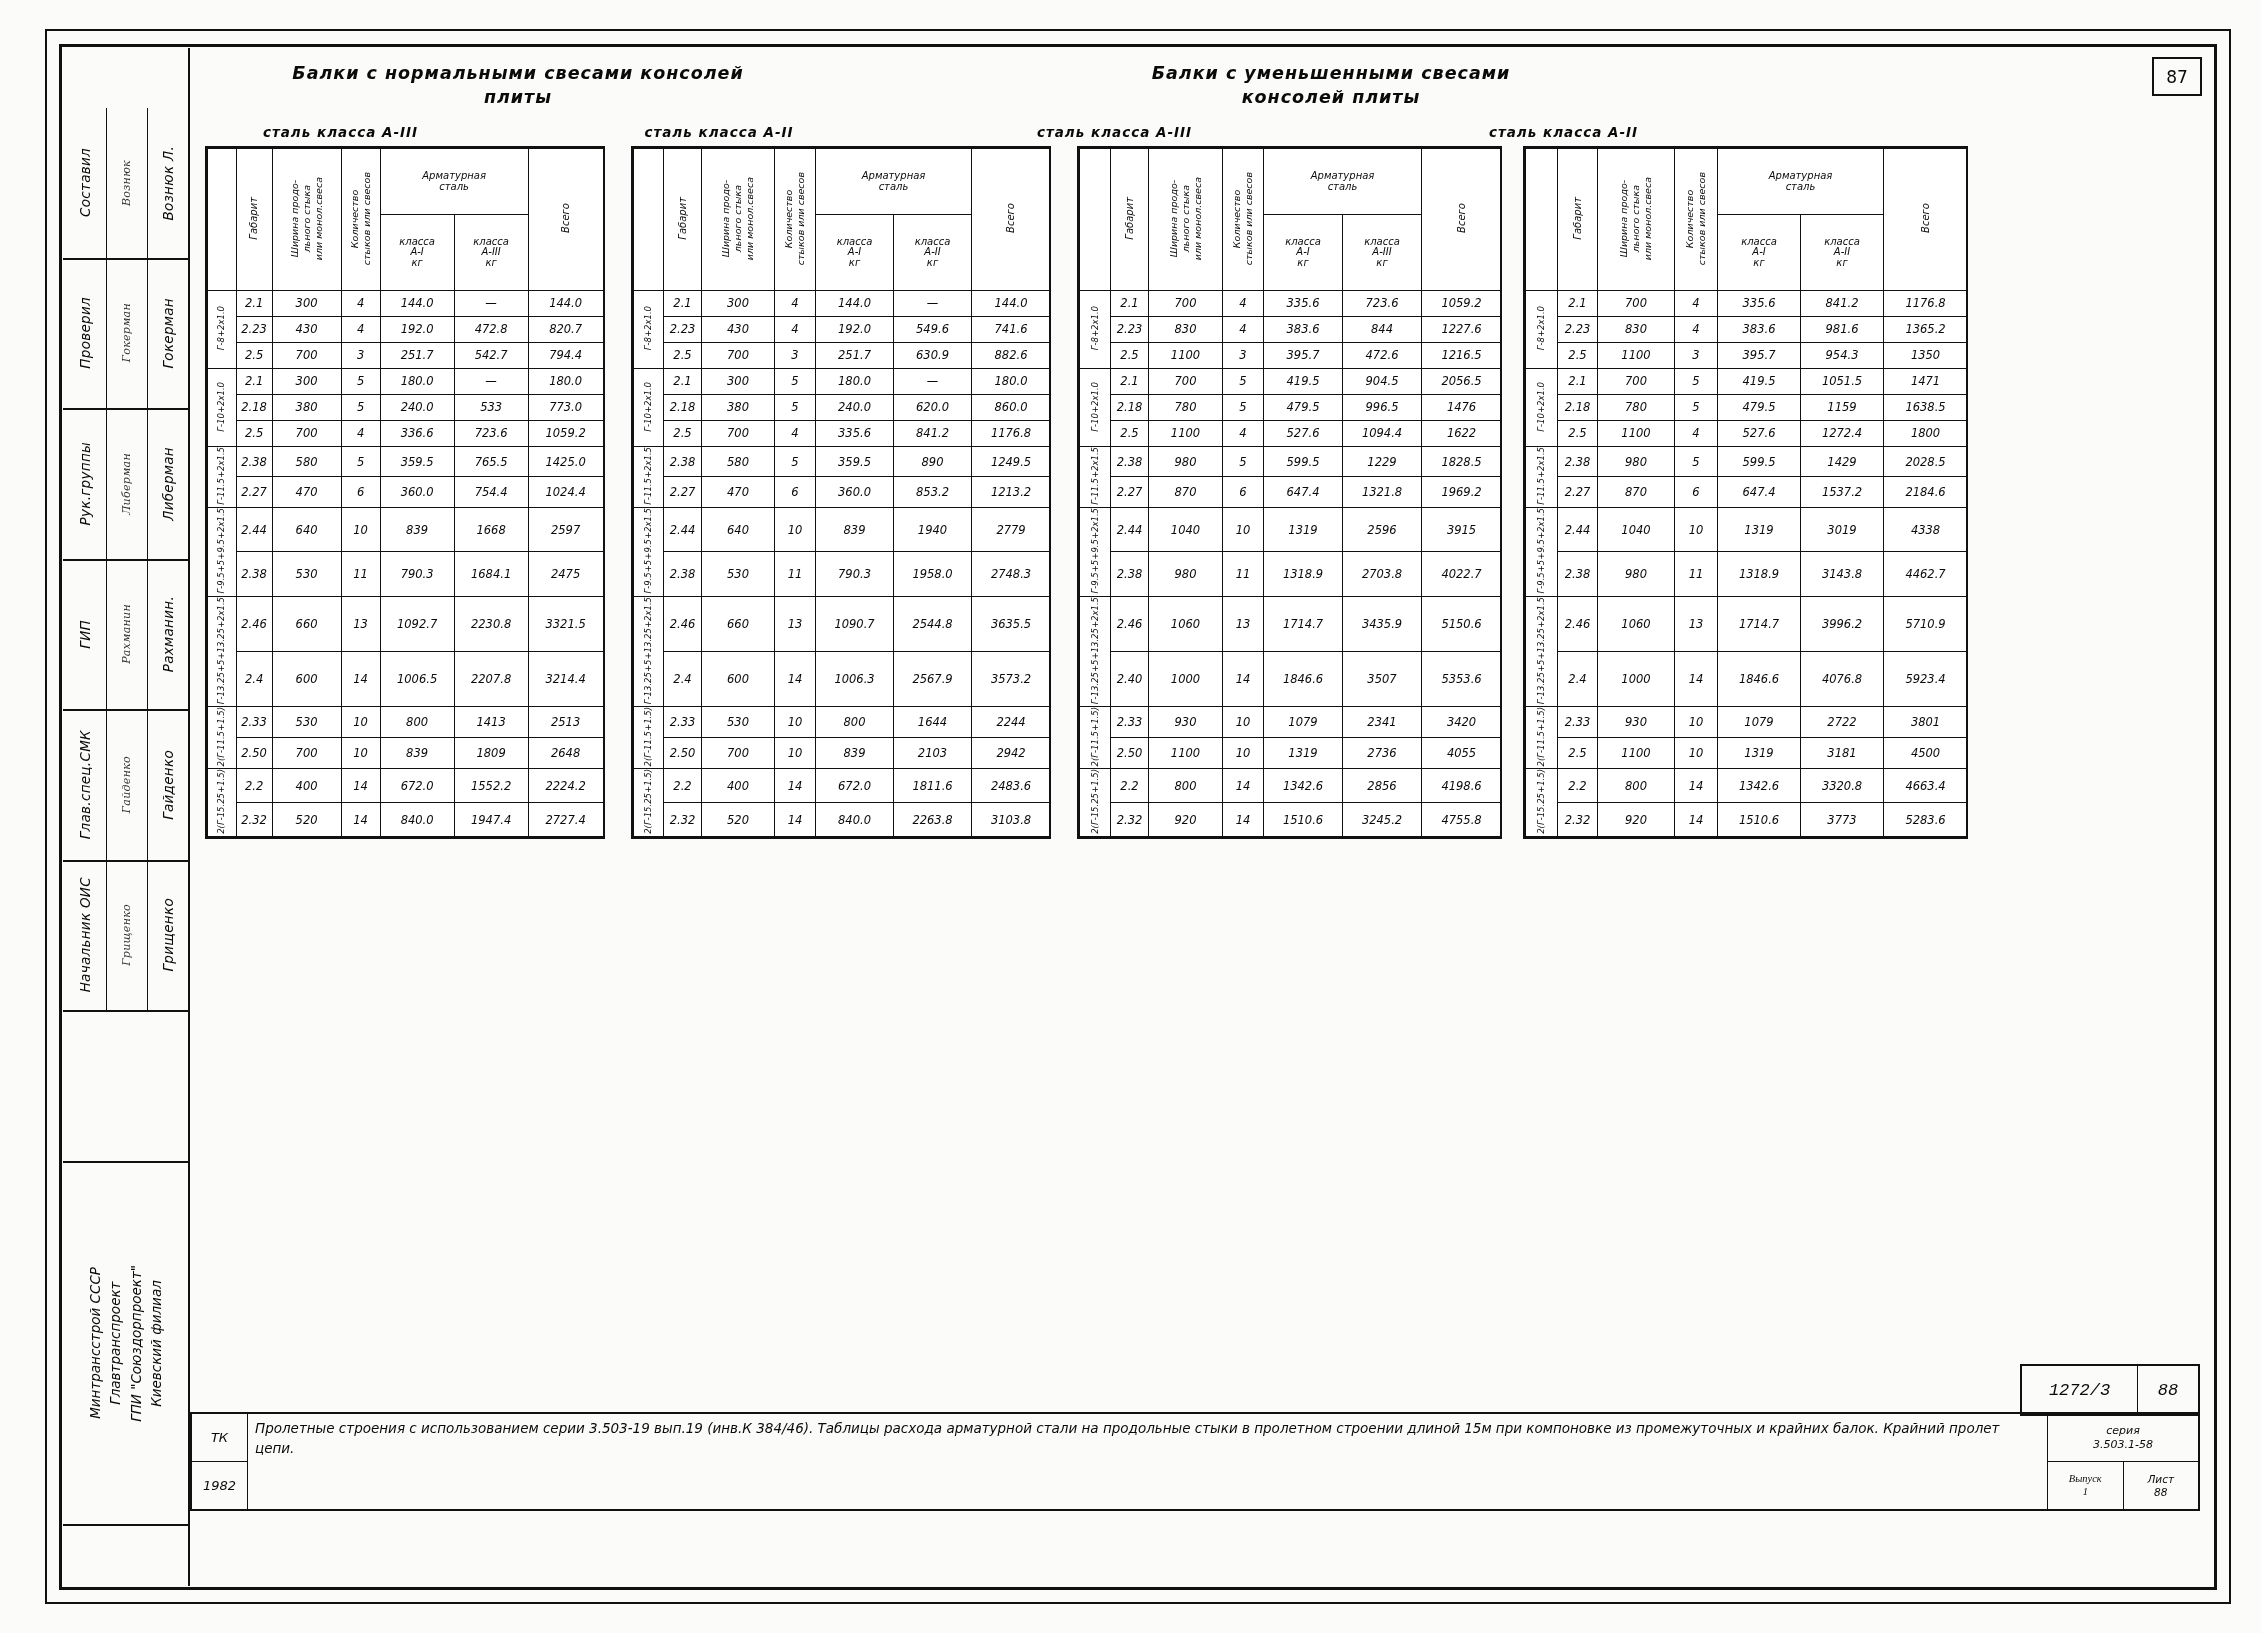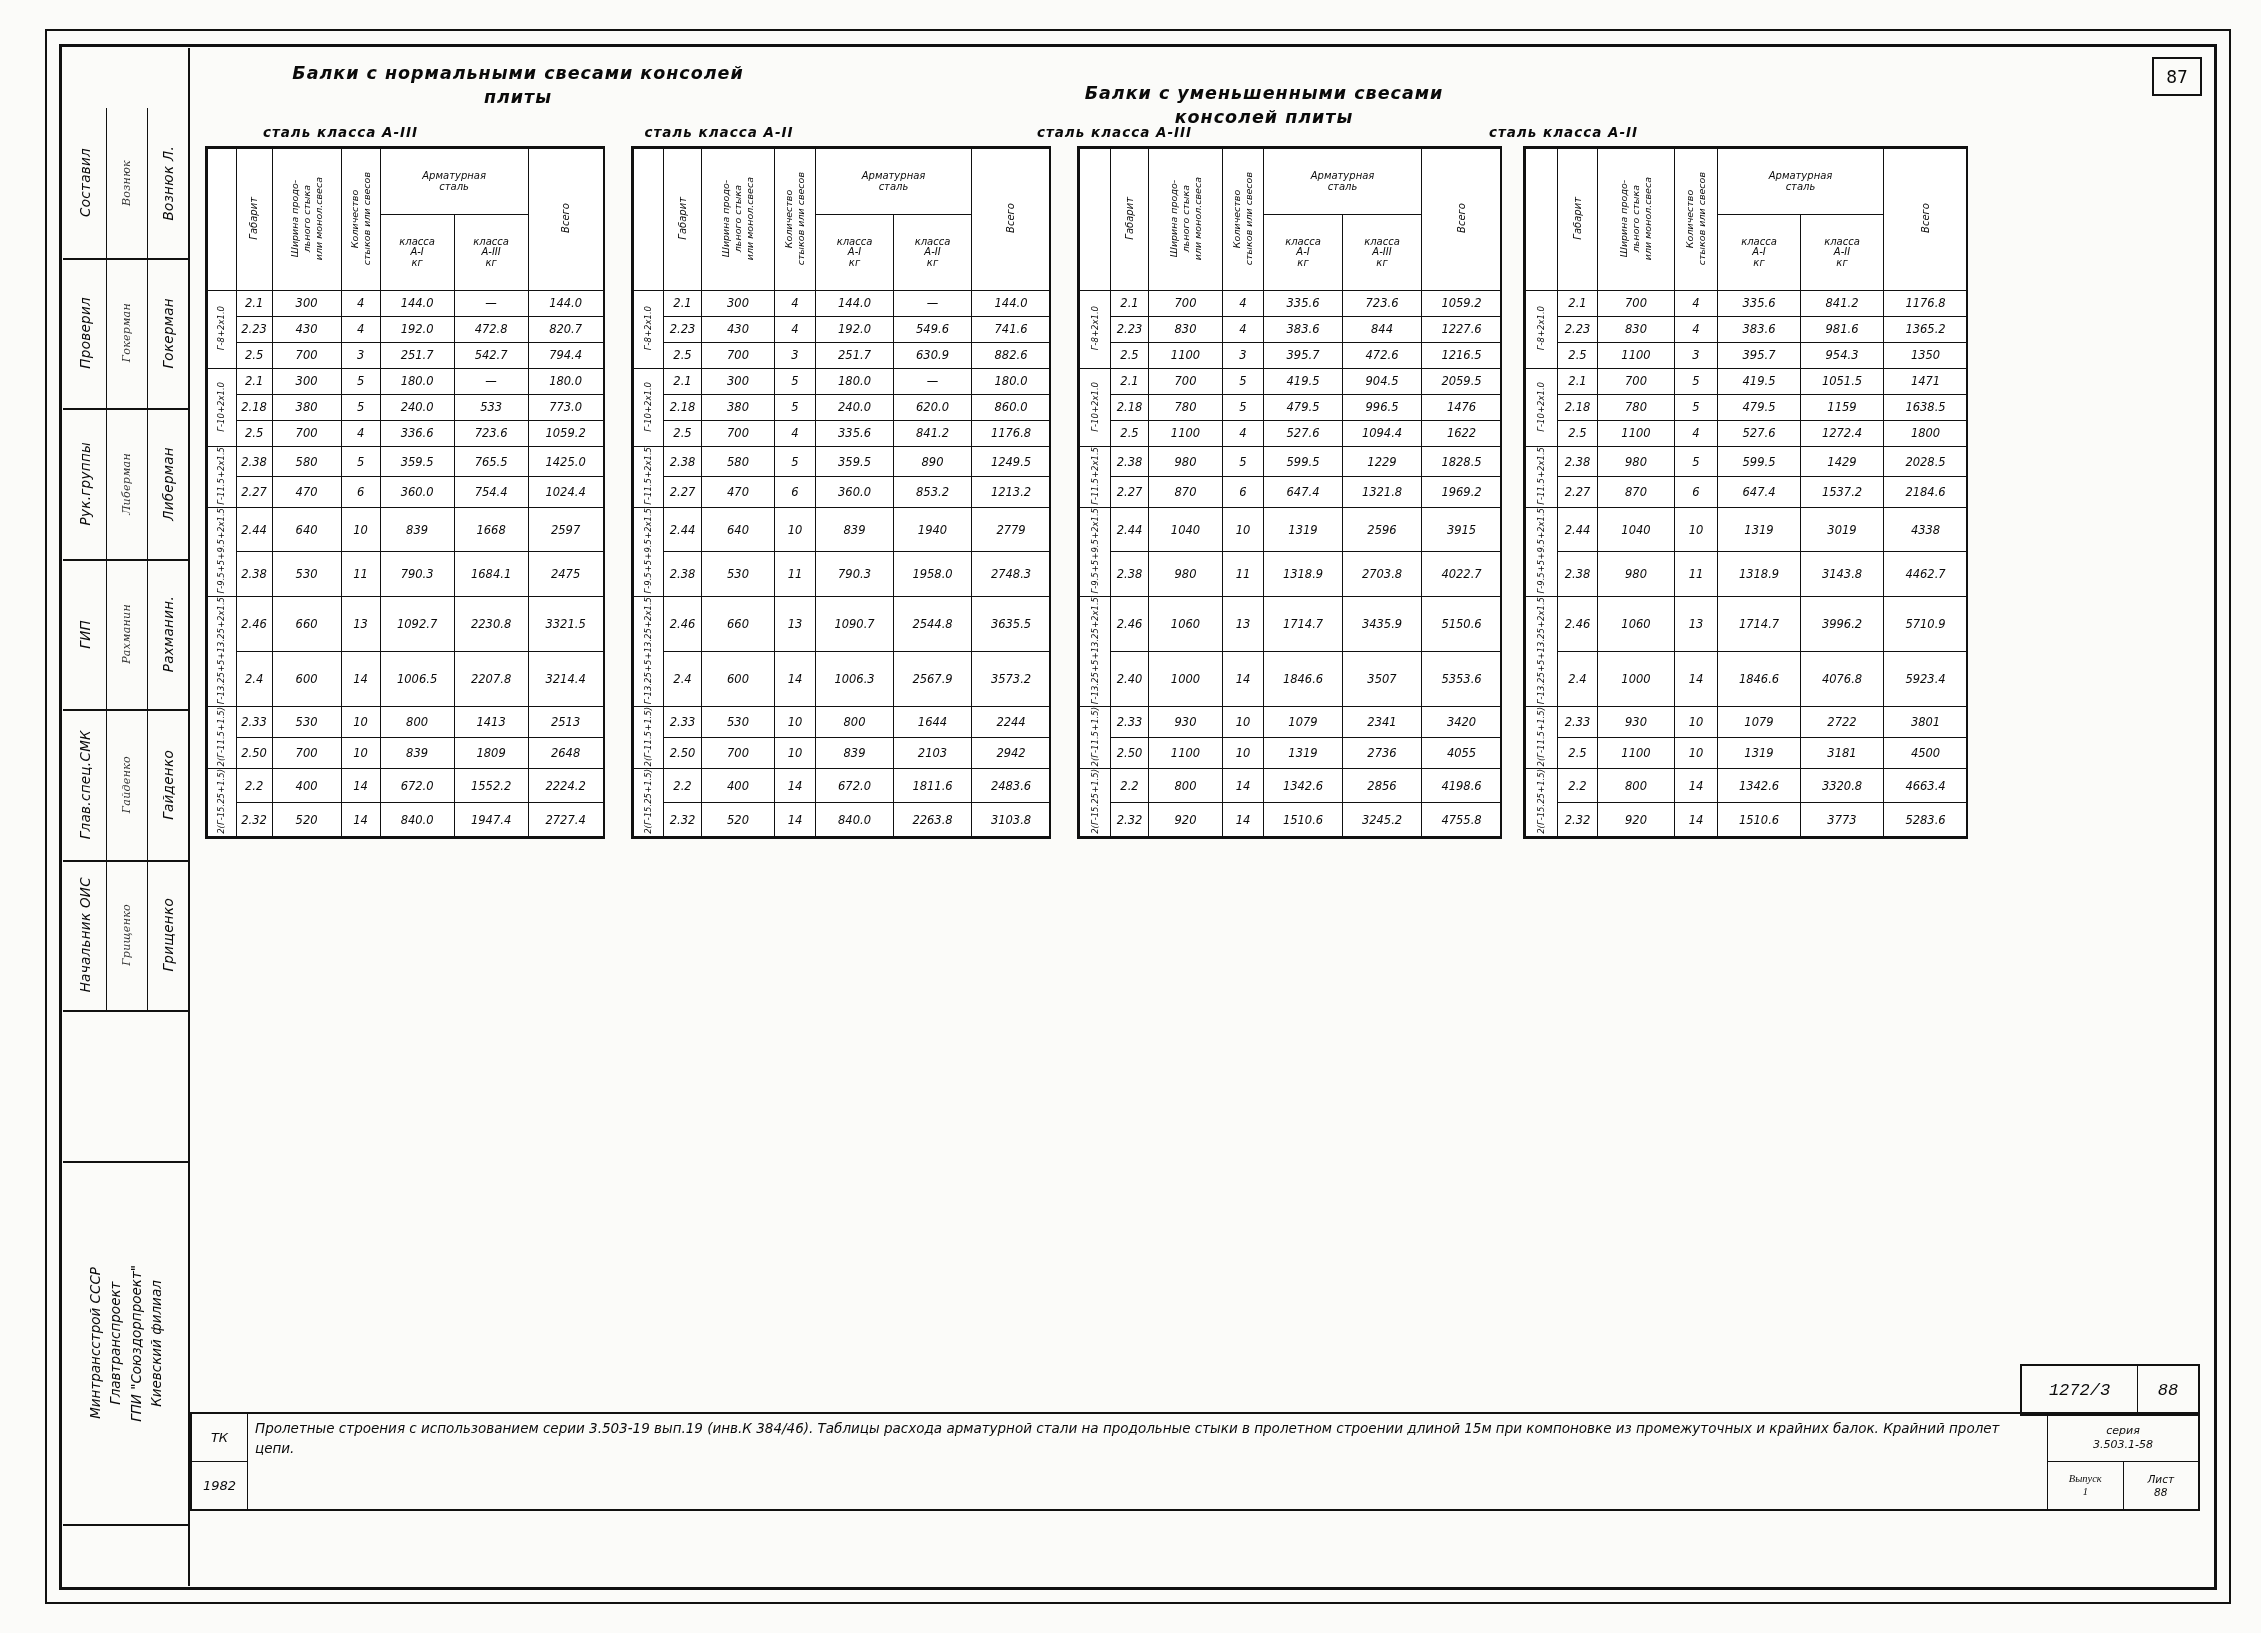--- a/index.html
+++ b/index.html
@@ -240,21 +240,21 @@
 Киевский филиал</div>
       </div>
     </div>
 
   <div class="main">
 
     <div class="pagenum">87</div>
 
     <div class="caption cap-main" style="left:15px;top:14px;width:626px;">Балки с нормальными свесами консолей
 плиты</div>
-    <div class="caption cap-main" style="left:761px;top:14px;width:626px;margin-top:20px;">Балки с уменьшенными свесами
+    <div class="caption cap-main" style="left:828px;top:14px;width:626px;">Балки с уменьшенными свесами
 консолей      плиты</div>
 
     <div class="caption cap-steel" style="left:30px;top:76px;width:241px;">сталь класса А-III</div>
     <div class="caption cap-steel" style="left:381px;top:76px;width:296px;">сталь класса А-II</div>
     <div class="caption cap-steel" style="left:789px;top:76px;width:271px;">сталь класса А-III</div>
     <div class="caption cap-steel" style="left:1223px;top:76px;width:301px;">сталь класса А-II</div>
 
     <div id="tables-host">
         <div class="tbl" style="left: 15px; top: 98px; width: 396px;">
           <table class="t" style="width: 100%;">
@@ -644,21 +644,21 @@
                 <td class="num">472.6</td>
                 <td class="num">1216.5</td>
               </tr>
               <tr style="height: 26px;">
                 <td class="grp" rowspan="3"><span class="gv">Г-10+2х1.0</span></td>
                 <td class="gab">2.1</td>
                 <td class="num">700</td>
                 <td class="num">5</td>
                 <td class="num">419.5</td>
                 <td class="num">904.5</td>
-                <td class="num">2059.5</td>
+                <td class="num">2056.5</td>
               </tr>
               <tr style="height: 26px;">
                 <td class="gab">2.18</td>
                 <td class="num">780</td>
                 <td class="num">5</td>
                 <td class="num">479.5</td>
                 <td class="num">996.5</td>
                 <td class="num">1476</td>
               </tr>
               <tr style="height: 26px;">

